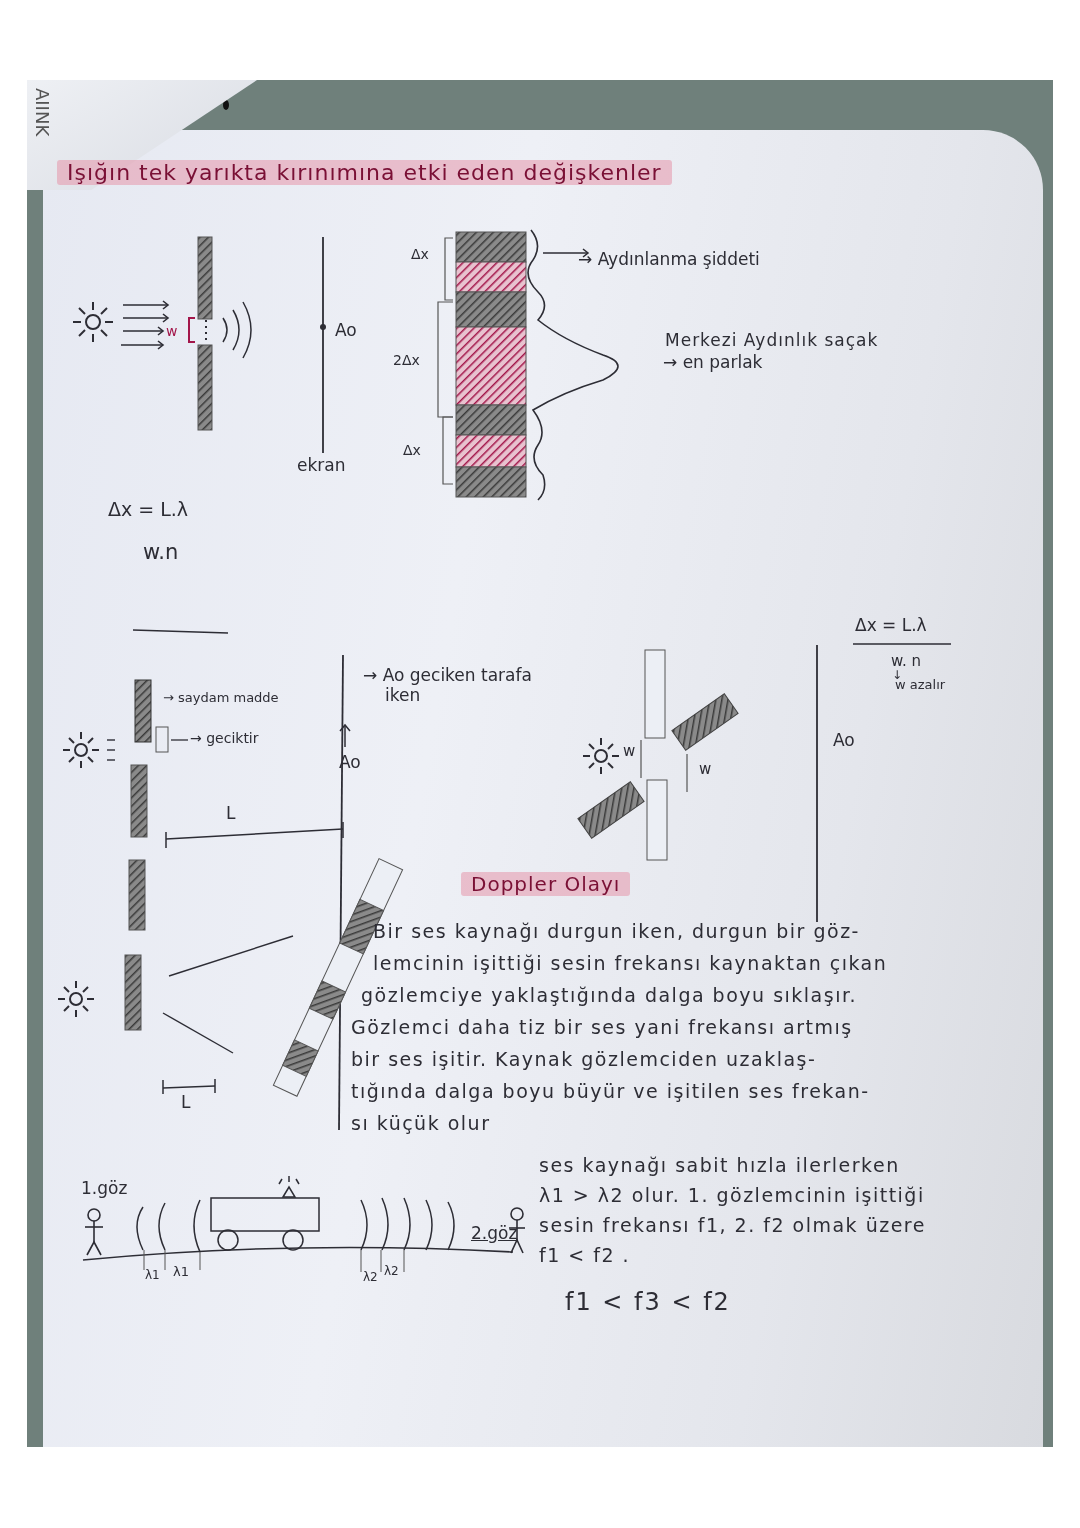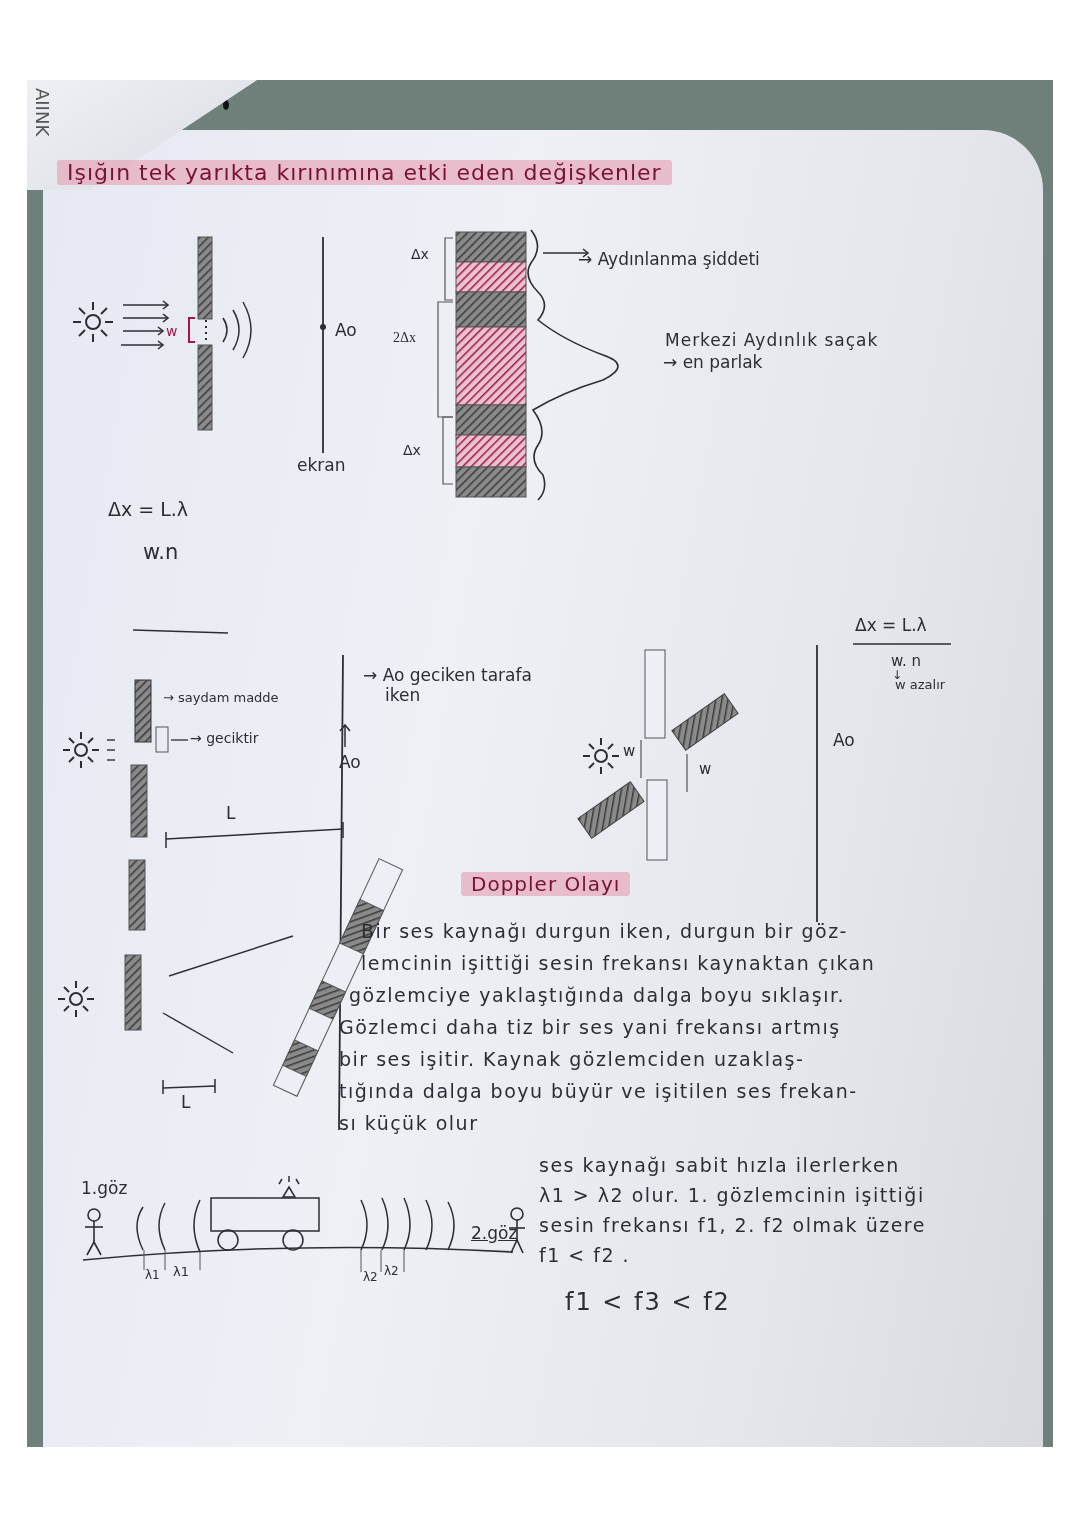--- a/index.html
+++ b/index.html
@@ -248,21 +248,21 @@
           <line x1="338" y1="1120" x2="338" y2="1142"></line>
           <line x1="361" y1="1120" x2="361" y2="1142"></line>
       </g>
     </svg>
 
     <div class="hand note" style="left:123px;top:193px;color:#a3164a;font-size:14px;">w</div>
     <div class="hand note" style="left:292px;top:190px;">Ao</div>
     <div class="hand note" style="left:254px;top:325px;">ekran</div>
 
     <div class="hand note" style="left:368px;top:116px;font-size:14px;">Δx</div>
-    <div class="hand note" style="left:350px;top:200px;font-size:14px;font-family:Liberation Serif, serif;">2Δx</div>
+    <div class="hand note" style="left:350px;top:222px;font-size:14px;">2Δx</div>
     <div class="hand note" style="left:360px;top:312px;font-size:14px;">Δx</div>
     <div class="hand note" style="left:535px;top:111px;margin-top:8px;">→ Aydınlanma şiddeti</div>
     <div class="hand note" style="left:622px;top:200px;letter-spacing:1px;text-align:right;">Merkezi Aydınlık saçak</div>
     <div class="hand note" style="left:620px;top:222px;">→ en parlak</div>
 
     <div class="hand note" style="left:65px;top:368px;font-size:19px;">Δx = L.λ</div>
     <div class="hand note" style="left:100px;top:410px;font-size:21px;">w.n</div>
 
     <div class="hand note" style="left:120px;top:560px;font-size:13px;">→ saydam madde</div>
     <div class="hand note" style="left:147px;top:600px;font-size:14px;">→ geciktir</div>
@@ -274,21 +274,21 @@
 
     <div class="hand note" style="left:580px;top:612px;font-size:15px;">w</div>
     <div class="hand note" style="left:656px;top:630px;font-size:15px;">w</div>
     <div class="hand note" style="left:790px;top:600px;">Ao</div>
     <div class="hand note" style="left:812px;top:485px;">Δx = L.λ</div>
     <div class="hand note" style="left:848px;top:522px;font-size:15px;">w. n</div>
     <div class="hand note" style="left:849px;top:538px;font-size:12px;">↓</div>
     <div class="hand note" style="left:852px;top:547px;font-size:13px;">w azalır</div>
 
     <div class="hand highlight" style="left:386px;top:742px;font-size:20px;letter-spacing:1px;margin-left:32px;">Doppler Olayı</div>
-    <div class="hand para" style="left:296px;top:785px;width:670px;">
+    <div class="hand para" style="left:308px;top:785px;width:670px;">
       <div style="padding-left:22px;">Bir ses kaynağı durgun iken, durgun bir göz-</div>
       <div style="padding-left:22px;">lemcinin işittiği sesin frekansı kaynaktan çıkan</div>
       <div style="padding-left:10px;">gözlemciye yaklaştığında dalga boyu sıklaşır.</div>
       <div>Gözlemci daha tiz bir ses yani frekansı artmış</div>
       <div>bir ses işitir. Kaynak gözlemciden uzaklaş-</div>
       <div>tığında dalga boyu büyür ve işitilen ses frekan-</div>
       <div>sı küçük olur</div>
     </div>
 
     <div class="hand note" style="left:38px;top:1048px;">1.göz</div>

